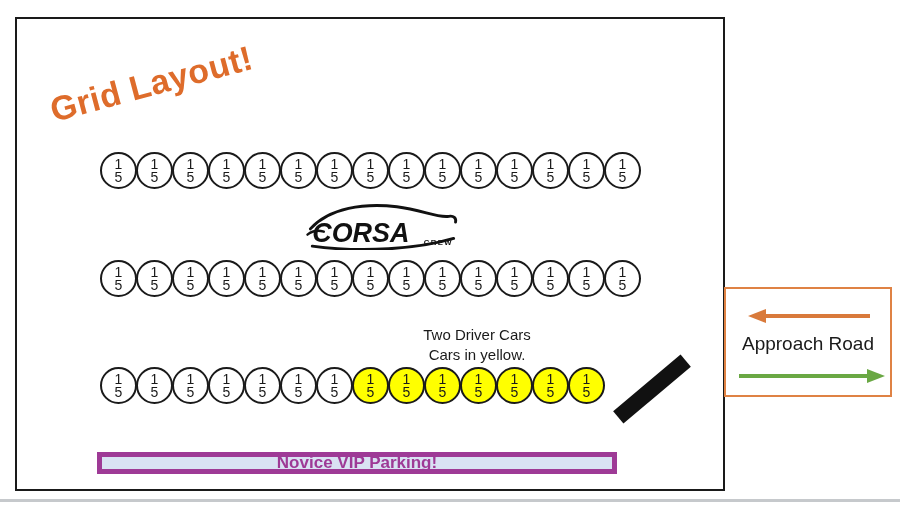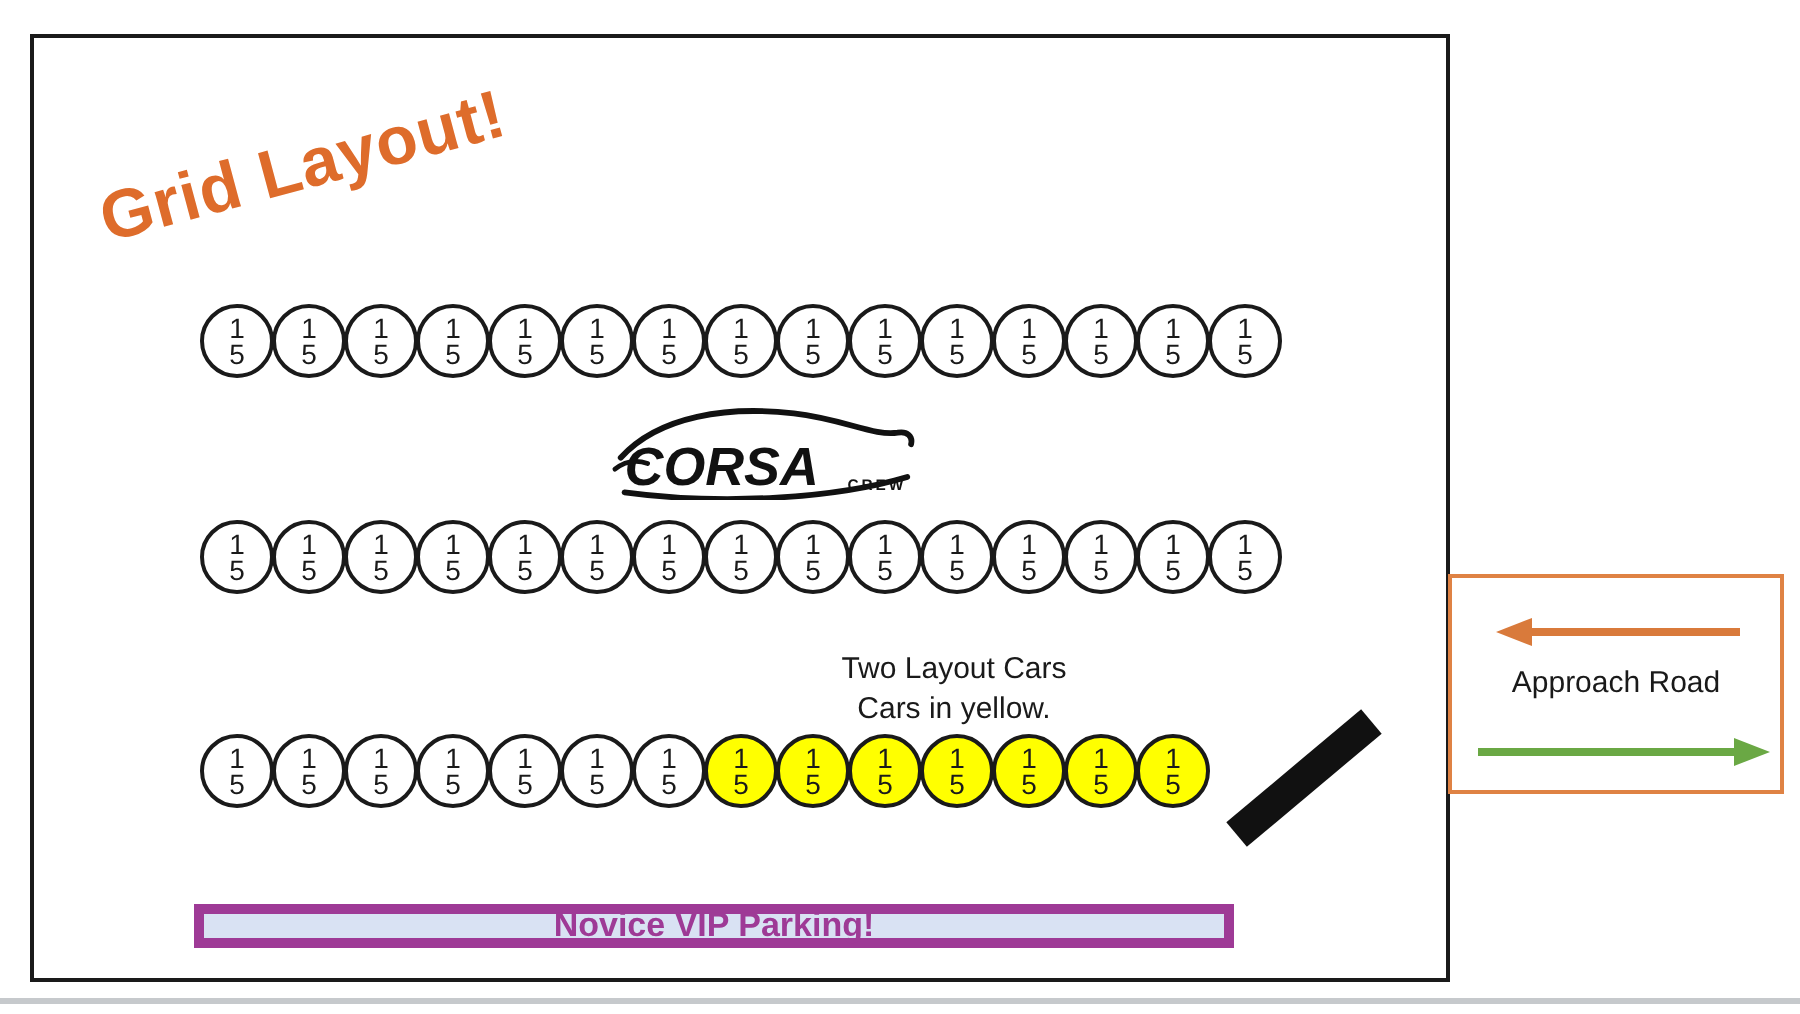--- a/index.html
+++ b/index.html
@@ -36,21 +36,21 @@
           background:var(--c-lightblue,#D9E2F3);
           display:flex;align-items:center;justify-content:center;}
   .novice span{font-size:17px;font-weight:bold;color:var(--c-purple-text,#9E3A96);}
 
   .approach{position:absolute;left:724px;top:287px;width:168px;height:110px;
             border:2px solid var(--c-approach-border,#DF8244);box-sizing:border-box;
             background:#fff;}
   .arrow-left{position:absolute;left:22px;top:20px;color:var(--c-arrow-left,#D97A3B);}
   .arrow-right{position:absolute;left:13px;top:80px;color:var(--c-arrow-right,#6AA844);}
   .approach-label{position:absolute;left:0;top:44px;width:100%;text-align:center;
-                  font-size:15px;color:#1a1a1a;}
+                  font-size:19px;color:#1a1a1a;}
 
   .divider{position:absolute;left:0;top:499px;width:900px;height:3px;background:#C6C9CC;}
 </style>
 </head>
 <body>
 
 <div class="canvas">
 
   <div class="frame">
 
@@ -186,21 +186,21 @@
           <span>1</span>
           <span>5</span>
         </div>
         <div class="seat">
           <span>1</span>
           <span>5</span>
         </div>
       </div>
 
     <div class="note">
-      <div>Two Layout Cars</div>
+      <div>Two Driver Cars</div>
       <div>Cars in yellow.</div>
     </div>
 
     <div class="grid-row row3">
         <div class="seat">
           <span>1</span>
           <span>5</span>
         </div>
         <div class="seat">
           <span>1</span>

